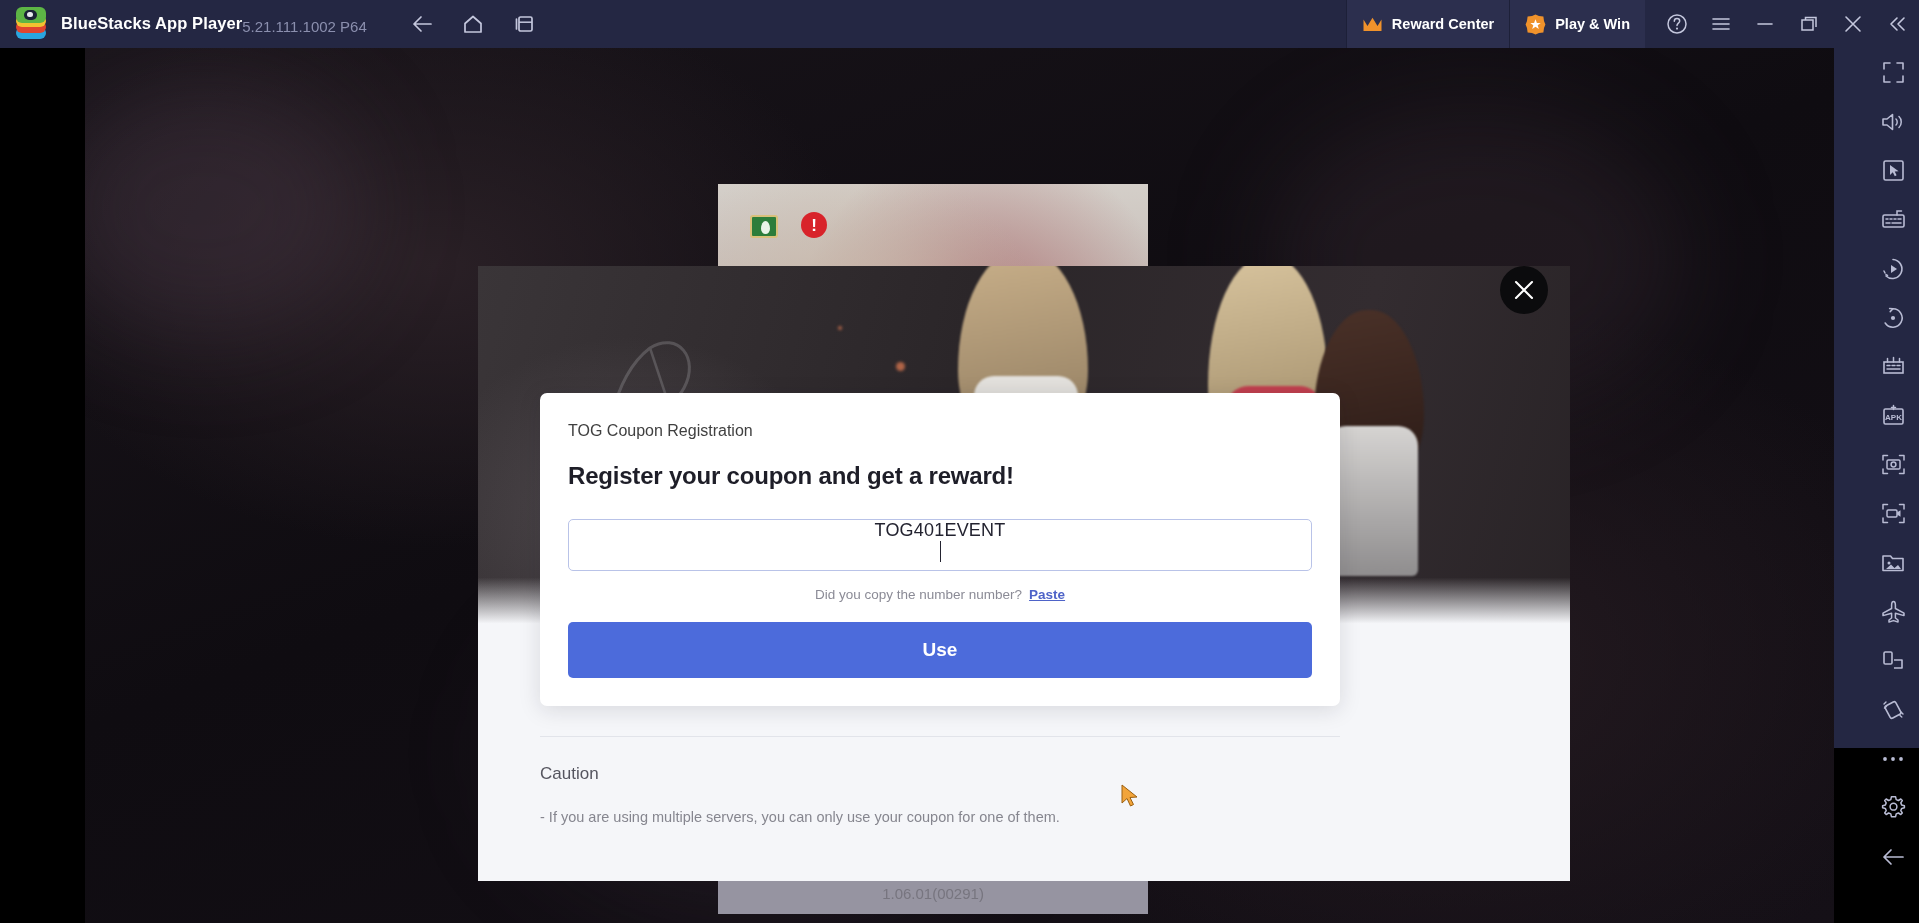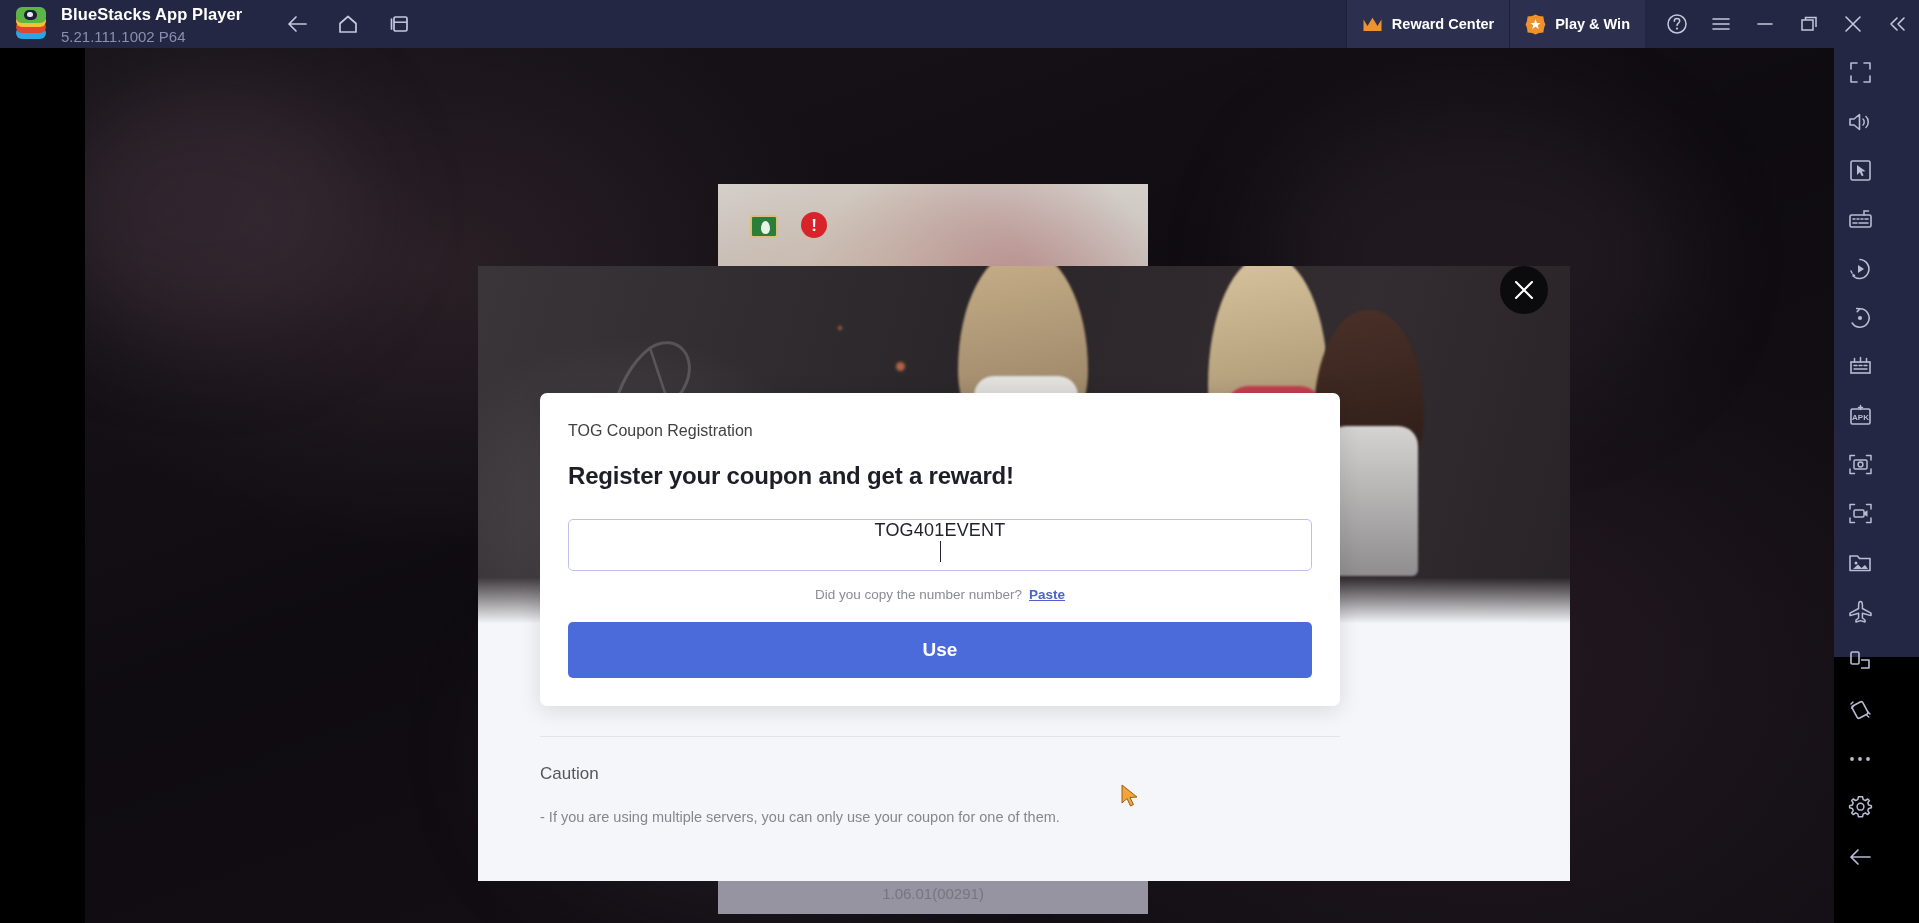--- a/index.html
+++ b/index.html
@@ -51,21 +51,21 @@
     background: #1b2136; border-radius: 50%;
   }
   .bs-eye2 {
     width: 6px; height: 5px; left: 13px; top: 5px;
     background: #e9e9ef; border-radius: 50%;
   }
 
   .title-block {
     margin-left: 13px;
     display: flex;
-    flex-direction: column;
+    flex-direction: row;
     justify-content: flex-end;
     flex: none;
   }
   .app-title {
     color: #ffffff;
     font-size: 16.5px;
     font-weight: bold;
     line-height: 19px;
     letter-spacing: .1px;
   }
@@ -394,25 +394,25 @@
     left: 642px; top: 518px;
     z-index: 80;
     pointer-events: none;
   }
 
   
   .sidebar {
     position: absolute;
     right: 0; top: 0;
     width: 85px;
-    height: 657px;
+    height: 748px;
     background: #242743;
     display: flex;
     flex-direction: column;
-    align-items: flex-start;
+    align-items: flex-end;
     z-index: 50;
   }
   .sb-top { height: 48px; flex: none; width: 100%; display:flex; align-items:center; justify-content:center; }
   .sb-item {
     width: 52px; height: 49px;
     display: flex; align-items: center; justify-content: center;
     cursor: pointer;
     flex: none;
   }
   .sb-flex { flex: 1 1 auto; }

